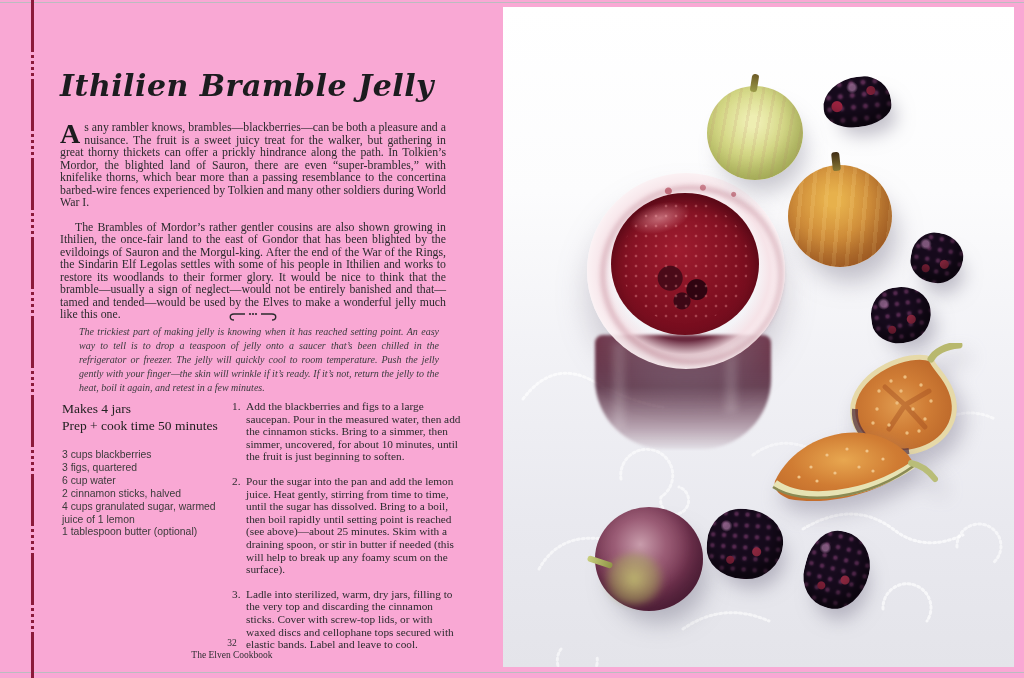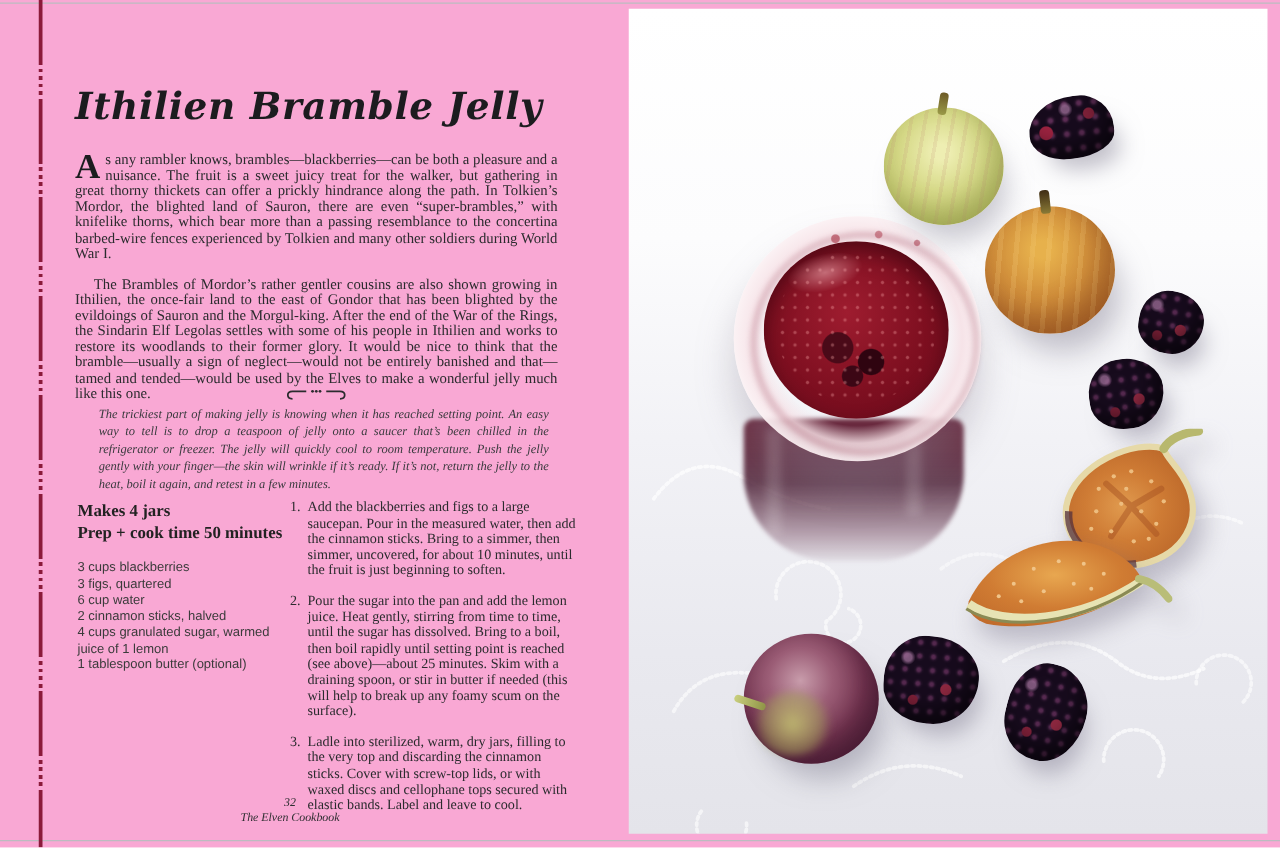--- a/index.html
+++ b/index.html
@@ -28,31 +28,31 @@
   .intro{position:absolute;left:60px;top:121px;width:386px;font-size:11.8px;
          line-height:12.5px;text-align:justify;}
   .intro p{margin:0;}
   .intro p.p2{text-indent:15px;margin-top:12px;}
   .dropcap{float:left;font-size:28px;line-height:22px;font-weight:700;
            padding:2px 4px 0 0;color:#1c1c1f;}
   .ornament{position:absolute;left:60px;top:309px;width:386px;text-align:center;}
   .tip{position:absolute;left:79px;top:325px;width:360px;margin:0;
        font-style:italic;font-size:10px;line-height:13.9px;text-align:justify;color:#3a3a3e;}
   .yield-block{position:absolute;left:62px;top:401px;width:175px;}
-  .yield-block p{margin:0;font-weight:700;font-size:13.5px;line-height:16.5px;color:#222;}
+  .yield-block p{margin:0;font-weight:400;font-size:13.5px;line-height:16.5px;color:#222;}
   .ingredients{position:absolute;left:62px;top:449px;width:175px;margin:0;padding:0;
                list-style:none;font-family:"Liberation Sans", sans-serif;
                font-size:10.4px;line-height:12.9px;color:#3b3b3b;}
   .steps{position:absolute;left:232px;top:400px;width:231px;margin:0;padding:0;list-style:none;
          font-size:11.3px;line-height:12.6px;text-align:left;}
   .steps li{display:flex;margin:0 0 12px 0;}
   .steps .num{flex:0 0 14px;}
   .steps .step-text{flex:1;}
   .footer{position:absolute;left:152px;top:638px;width:160px;text-align:center;
-          font-size:9.5px;line-height:11.5px;color:#2e2e31;font-style:italic;}
+          font-size:9.5px;line-height:11.5px;color:#2e2e31;}
   .footer div{margin:0;}
   
   .photo{position:absolute;left:503px;top:7px;width:511px;height:660px;overflow:hidden;
          background:linear-gradient(180deg,#ffffff 0%,#fcfcfd 28%,#f2f2f6 52%,#e9e9ef 78%,#e4e4ea 100%);}
   .photo *{position:absolute;}
   .swirls{left:0;top:0;}
   
   .jar-body{left:92px;top:328px;width:176px;height:114px;border-radius:8px 8px 70px 70px;
     background:linear-gradient(to bottom,rgba(94,22,44,.92) 0%,rgba(73,27,49,.82) 45%,rgba(109,62,86,.45) 80%,rgba(150,120,140,.12) 100%);
     filter:blur(1.5px);}

